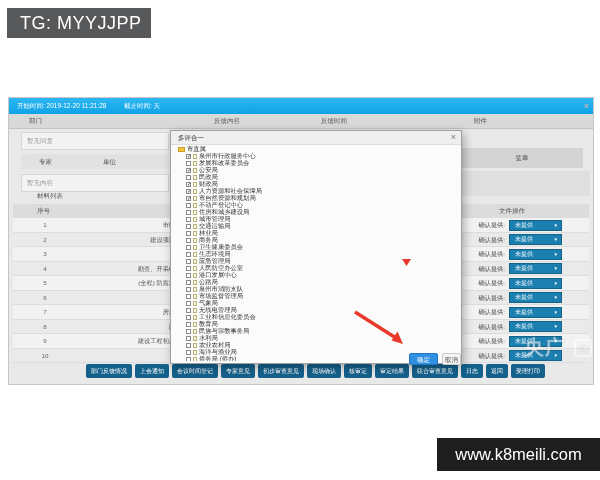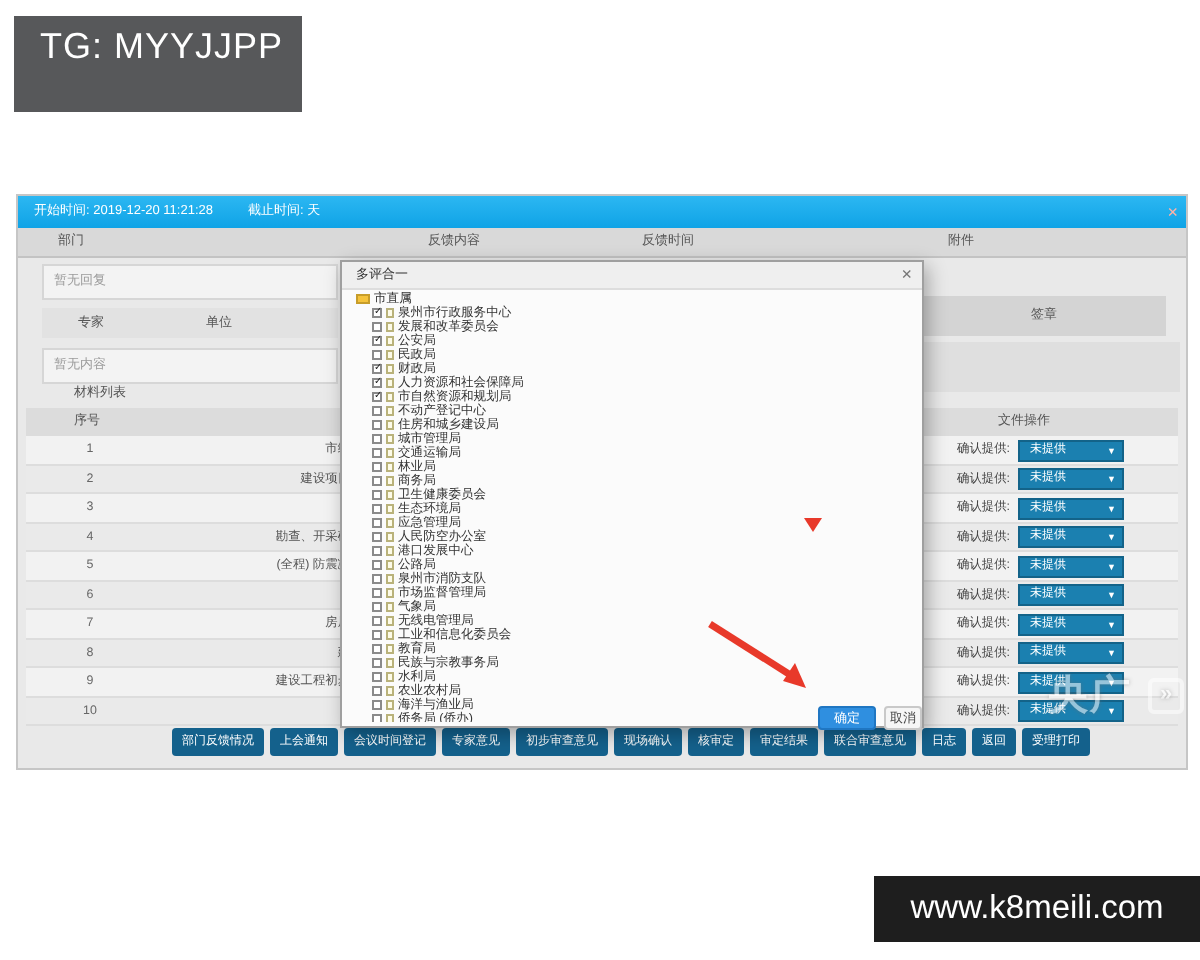--- a/index.html
+++ b/index.html
@@ -1,21 +1,21 @@
 <!DOCTYPE html>
 <html><head>
 <meta charset="utf-8">
 <style>
   html,body{margin:0;padding:0;}
   body{
     width:600px;height:480px;position:relative;overflow:hidden;
     background:#ffffff;font-family:"Liberation Sans","DejaVu Sans",sans-serif;
   }
   
-  #badge{position:absolute;left:7px;top:8px;width:131px;height:48px;background:#57585a;
+  #badge{position:absolute;left:7px;top:8px;width:131px;height:30px;background:#57585a;
     color:#fff;font-size:18px;line-height:30px;padding-left:13px;letter-spacing:.5px;}
   
   #win{position:absolute;left:8px;top:97px;width:586px;height:288px;background:#e9e9e9;
     border:1px solid #c6c6c6;box-sizing:border-box;z-index:1;}
   .titlebar{position:absolute;left:0;top:0;right:0;height:16px;
     background:linear-gradient(#2cb7f2,#0fa3e6);color:#fff;font-size:6.5px;}
   .titlebar .t1{position:absolute;left:8px;top:0;line-height:16px;}
   .titlebar .t2{position:absolute;left:115px;top:0;line-height:16px;}
   .titlebar .tclose{position:absolute;right:4px;top:0;line-height:16px;font-size:9px;color:#ffb3a7;cursor:default;}
   .colheads{position:absolute;left:0;top:16px;right:0;height:14px;background:#d9d9d9;

